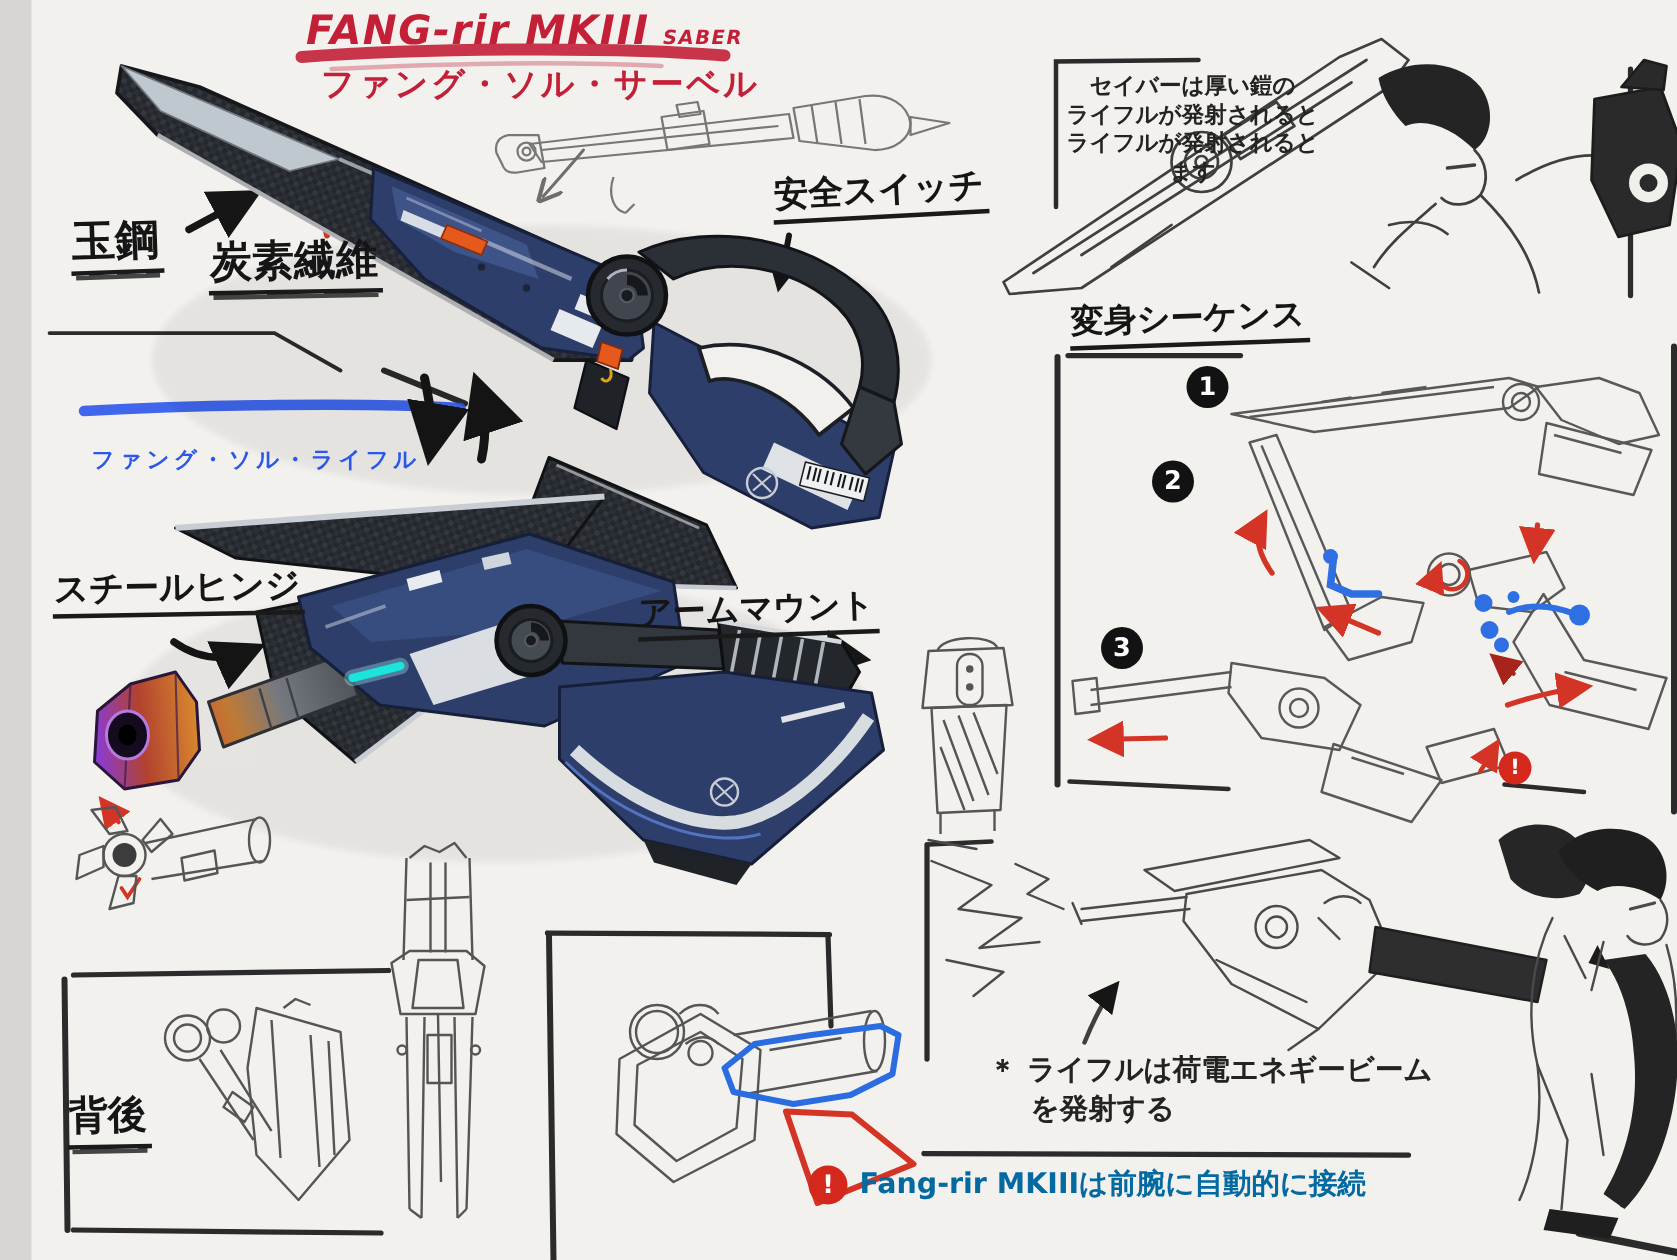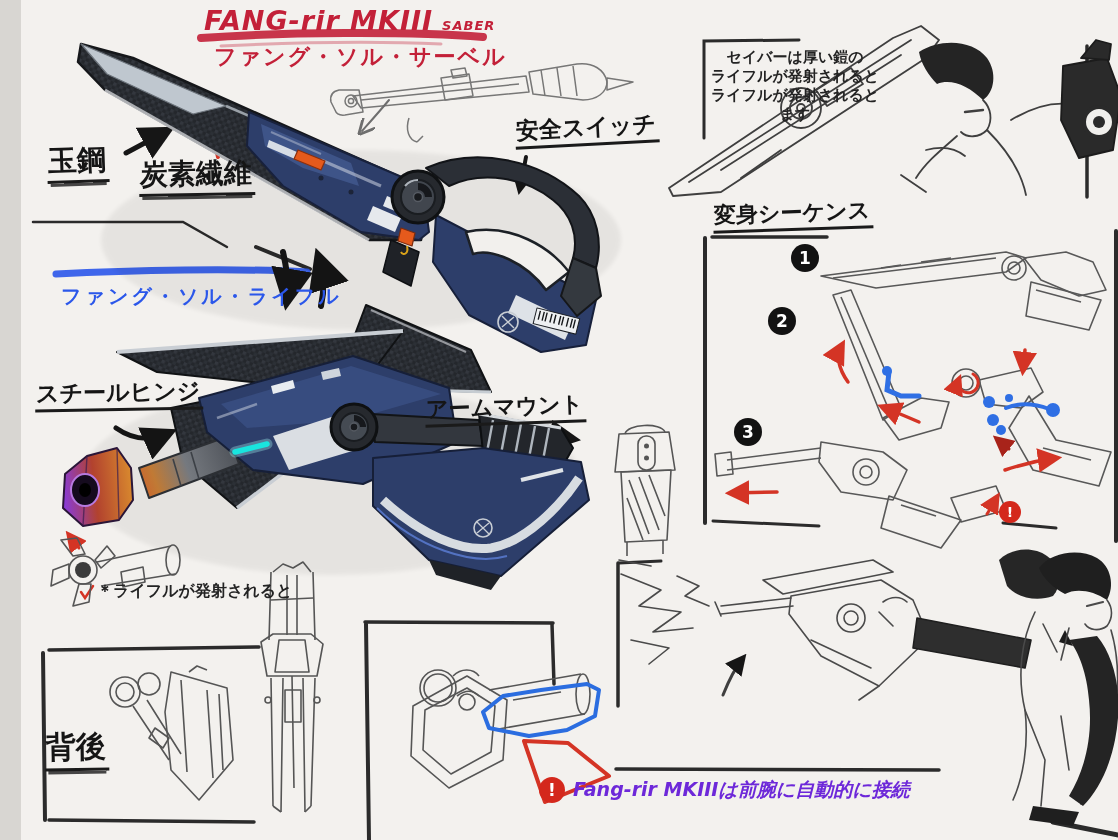--- a/index.html
+++ b/index.html
@@ -15,21 +15,21 @@
   .title-var{font-size:13px;font-style:italic;margin-left:9px;letter-spacing:1px;}
   .red{color:#c32038;}
   .blue{color:#2b57ea;}
   .note{position:absolute;font-weight:bold;color:#232323;}
   .badge{position:absolute;width:28px;height:28px;border-radius:50%;background:#121212;color:#fff;
          display:flex;align-items:center;justify-content:center;font-weight:bold;font-size:17px;}
   .alert{position:absolute;border-radius:50%;background:#d4281c;color:#fff;display:flex;
          align-items:center;justify-content:center;font-weight:bold;}
   .a-big{width:26px;height:26px;font-size:17px;}
   .a-sm{width:22px;height:22px;font-size:14px;}
-  .rednote{color:#6d28d9;font-style:italic;}
+  .rednote{color:#0369a1;}
 </style>
 </head>
 <body>
 
 <div class="sheet">
 
 <svg class="art" width="1118" height="840" viewBox="0 0 1118 840">
   <defs>
     <pattern id="carb" width="7" height="7" patternUnits="userSpaceOnUse" patternTransform="rotate(25)">
       <rect width="7" height="7" fill="#24272c"></rect>
@@ -366,41 +366,44 @@
     <path d="M1004,710 L1024,760 L1020,806 M1040,716 L1048,770"></path>
     <path d="M1012,806 L1058,812 L1052,826 L1008,820 Z" fill="#1f1f1f" stroke="none"></path>
   </g>
 </svg>
 
 <div class="lbl title-en red" style="left:183px;top:5px;font-size:27px;">
   <span>FANG-rir MKIII</span><span class="title-var">SABER</span>
 </div>
 <div class="lbl red" style="left:193px;top:44px;font-size:22px;letter-spacing:2px;">ファング・ソル・サーベル</div>
 
-<div class="lbl blue" style="left:40px;top:285px;font-size:20px;letter-spacing:3px;">ファング・ソル・ライフル</div>
+<div class="lbl blue" style="left:40px;top:298px;font-size:15px;letter-spacing:3px;">ファング・ソル・ライフル</div>
 
 <div class="lbl ul ul2" style="left:26px;top:144px;font-size:29px;transform:rotate(-2deg);">玉鋼</div>
 <div class="lbl ul ul2" style="left:118px;top:158px;font-size:28px;transform:rotate(-1deg);">炭素繊維</div>
 <div class="lbl ul" style="left:494px;top:114px;font-size:23px;transform:rotate(-3deg);">安全スイッチ</div>
 <div class="lbl ul" style="left:14px;top:379px;font-size:23px;transform:rotate(-1deg);">スチールヒンジ</div>
 <div class="lbl ul" style="left:404px;top:394px;font-size:22px;transform:rotate(-2deg);">アームマウント</div>
 <div class="lbl ul" style="left:692px;top:200px;font-size:22px;transform:rotate(-2deg);">変身シーケンス</div>
-<div class="lbl ul ul2" style="left:24px;top:730px;font-size:30px;transform:rotate(-1deg);">背後</div>
+<div class="lbl ul ul2" style="left:24px;top:730px;font-size:26px;transform:rotate(-1deg);">背後</div>
 
 <div class="note" style="left:690px;top:48px;font-size:15px;line-height:19px;text-align:center;">
   <div>セイバーは厚い鎧の</div>
   <div>ライフルが発射されると</div>
   <div>ライフルが発射されると</div>
   <div>ます</div>
 </div>
 
 <div class="note" style="left:76px;top:579px;font-size:16px;line-height:23px;">
-  <div>＊ライフルが発射されると</div>
-</div>
-
+</div>
+
+<div class="note" style="left:638px;top:700px;font-size:19px;line-height:26px;">
+  <div>＊ ライフルは荷電エネギービーム</div>
+  <div style="margin-left:28px;">を発射する</div>
+</div>
 
 <div class="alert a-big" style="left:518px;top:777px;">!</div>
 <div class="note rednote" style="left:552px;top:777px;font-size:19px;line-height:25px;">
   <div>Fang-rir MKIIIは前腕に自動的に接続</div>
 </div>
 
 <div class="badge" style="left:770px;top:244px;">1</div>
 <div class="badge" style="left:747px;top:307px;">2</div>
 <div class="badge" style="left:713px;top:418px;">3</div>
 <div class="alert a-sm" style="left:978px;top:501px;">!</div>

